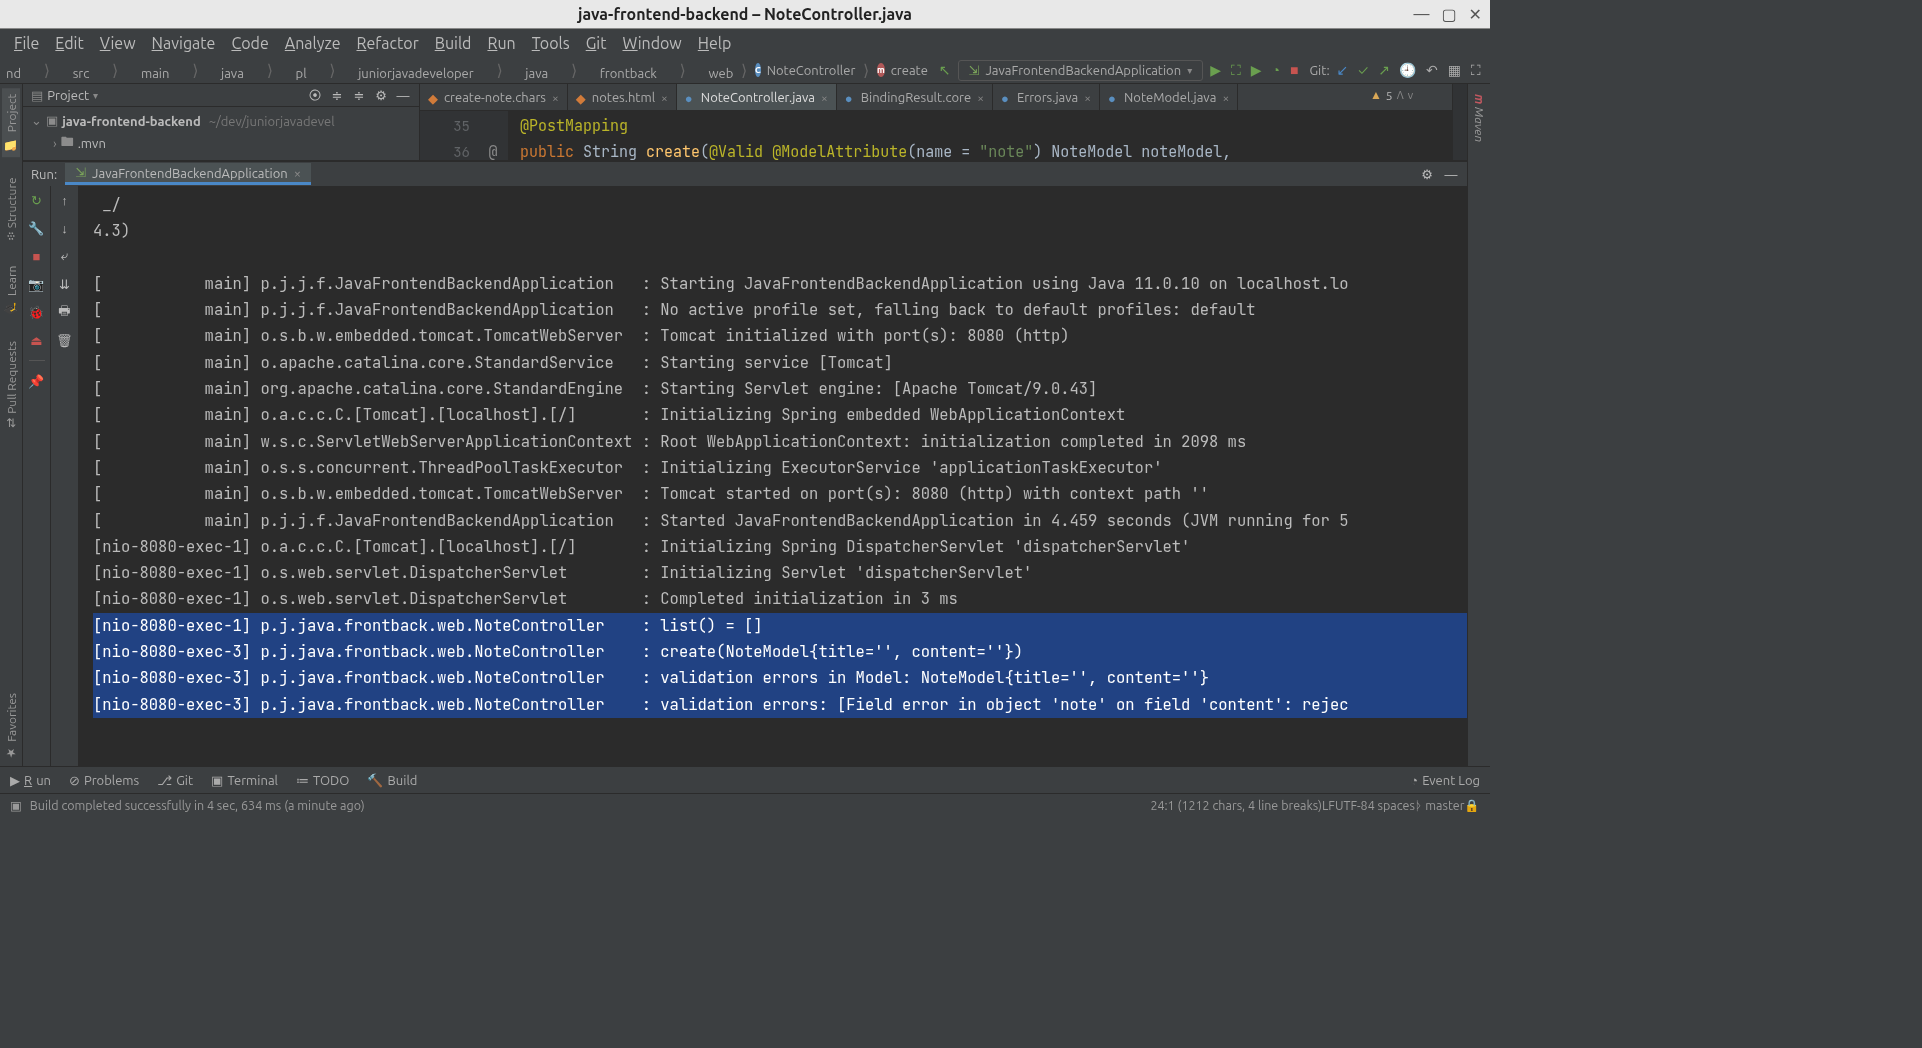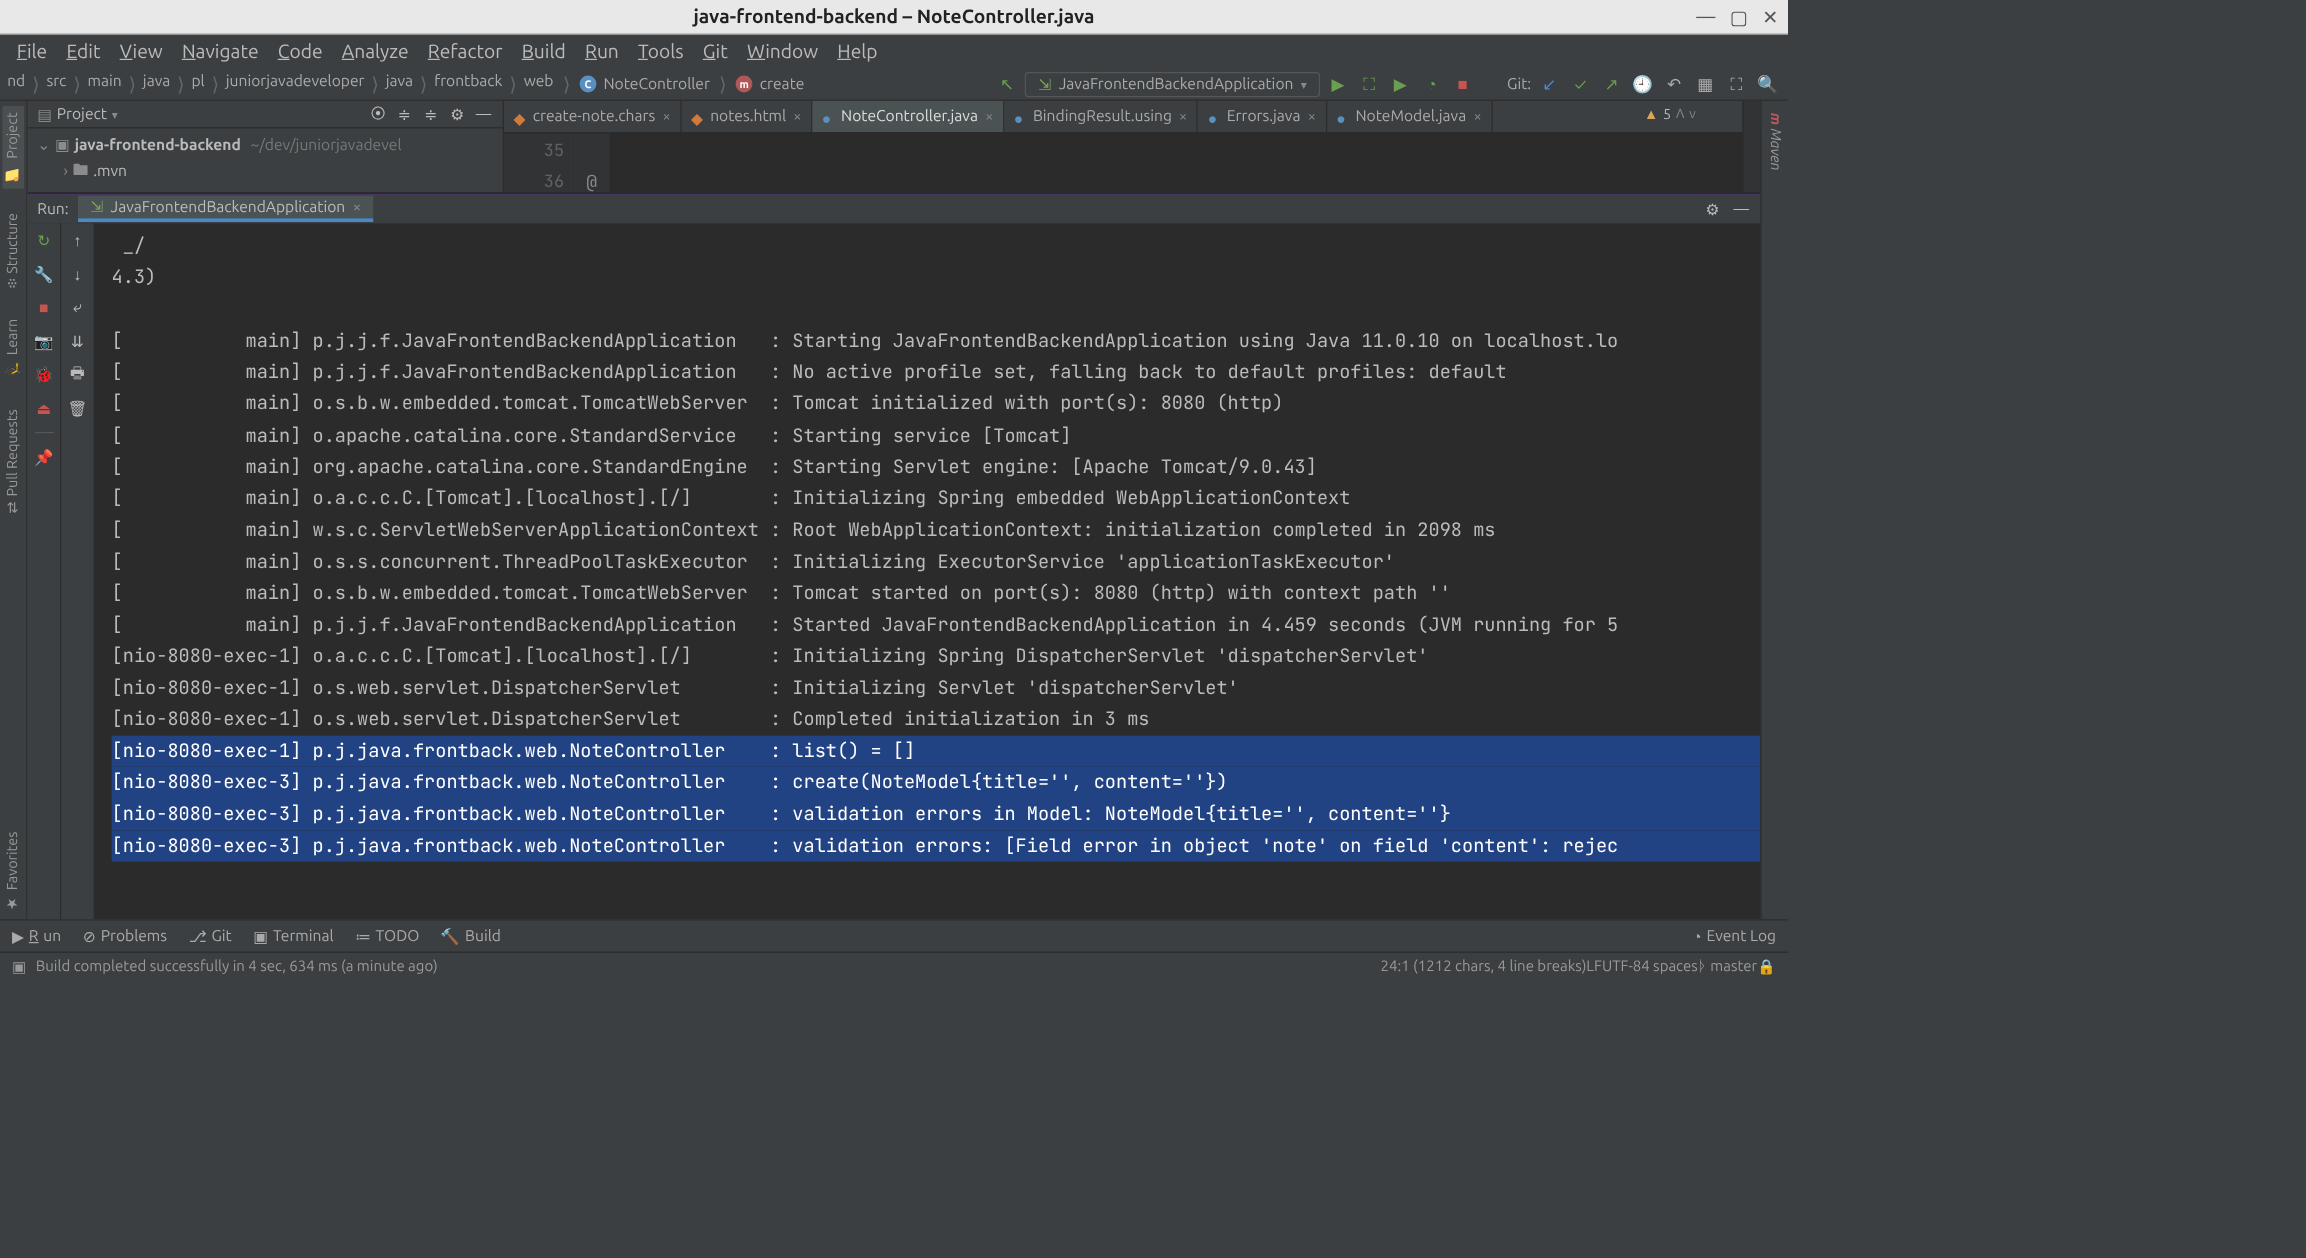--- a/index.html
+++ b/index.html
@@ -8,21 +8,21 @@
   .titlebar{height:28px;background:#e8e8e8;color:#222;display:flex;
     align-items:center;justify-content:center;position:relative;
     border-bottom:1px solid #888;font-size:16px}
   .titlebar .ctl{position:absolute;right:8px;display:flex;gap:12px;color:#555}
   .menubar{height:28px;background:#3c3f41;display:flex;align-items:center;
     padding:0 8px;gap:4px;font-size:16px;color:#bbb}
   .menubar span{padding:2px 6px;cursor:default}
   .menubar u{text-decoration:underline}
   .navbar{height:26px;background:#3c3f41;border-bottom:1px solid #2b2b2b;
     display:flex;align-items:center;padding:0 6px;gap:4px;font-size:13px;color:#aaa}
-  .navbar .crumb{display:flex;align-items:flex-start;gap:2px}
+  .navbar .crumb{display:flex;align-items:flex-end;gap:19px}
   .navbar .sep{margin:0 2px;color:#666;font-size:16px; font-family: monospace;}
   .navbar .ic-class{width:14px;height:14px;border-radius:50%;background:#5a8fc0;
     display:inline-flex;align-items:center;justify-content:center;color:#fff;
     font-size:9px;font-weight:bold;margin-right:2px}
   .navbar .ic-method{width:14px;height:14px;border-radius:50%;background:#b05858;
     display:inline-flex;align-items:center;justify-content:center;color:#fff;
     font-size:9px;font-weight:bold;margin-right:2px}
   .navbar .spacer{flex:1}
   .navbar .run-config{border:1px solid #555;padding:2px 10px;border-radius:3px;
     display:flex;align-items:center;gap:6px;background:#3c3f41}
@@ -249,21 +249,21 @@
               <span>notes.html</span>
               <span class="close">×</span>
             </div>
             <div class="tab active">
               <span class="file-ic ic-java">●</span>
               <span>NoteController.java</span>
               <span class="close">×</span>
             </div>
             <div class="tab">
               <span class="file-ic ic-java">●</span>
-              <span>BindingResult.using</span>
+              <span>BindingResult.core</span>
               <span class="close">×</span>
             </div>
             <div class="tab">
               <span class="file-ic ic-java">●</span>
               <span>Errors.java</span>
               <span class="close">×</span>
             </div>
             <div class="tab">
               <span class="file-ic ic-java">●</span>
               <span>NoteModel.java</span>
@@ -271,20 +271,22 @@
             </div>
           </div>
         <div class="code">
           <div class="gutter">
             <div>35</div>
               <div>36</div>
           </div>
           <div class="gutter2">
             <div>@</div>
           </div>
+          <div class="codetext"><span class="ann">@PostMapping</span>
+<span class="kw">public</span> <span class="typ">String</span> <span class="mth">create</span>(<span class="ann">@Valid</span> <span class="ann">@ModelAttribute</span>(<span>name = </span><span class="str">"note"</span>) <span class="typ">NoteModel</span> <span class="prm">noteModel</span>,</div>
         </div>
         <div class="err-badge">
           <span class="warn-ic">▲</span>
           <span>5</span>
           <span class="chev">ʌ</span>
           <span class="chev">v</span>
         </div>
         <div class="err-strip"></div>
       </div>
     </div>

